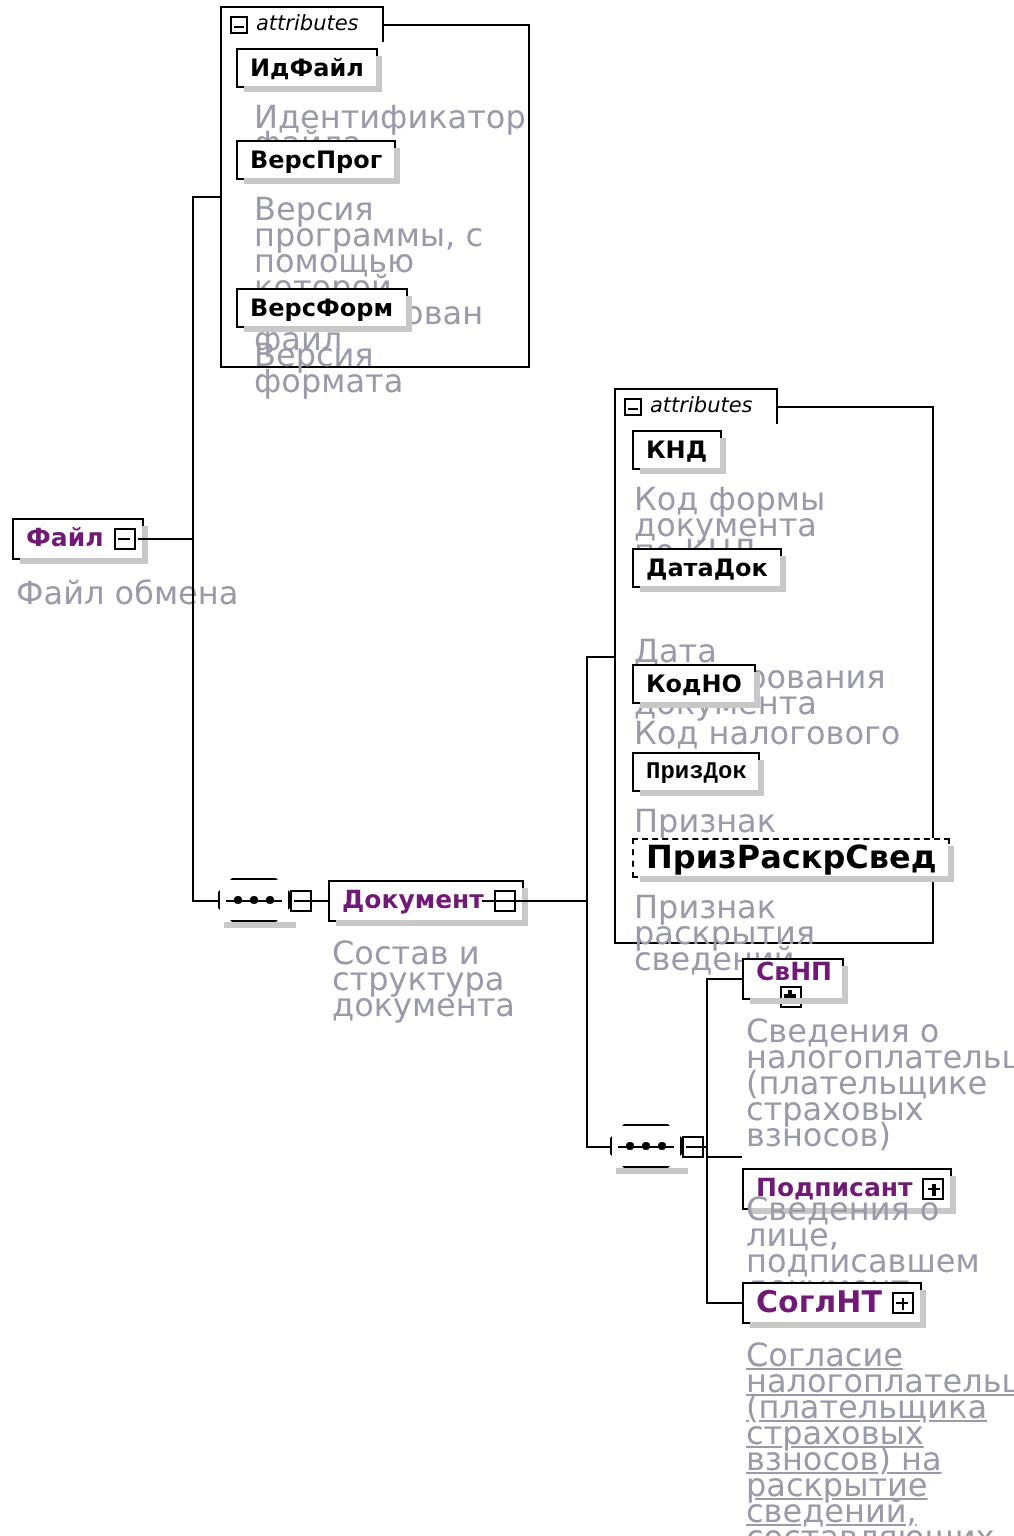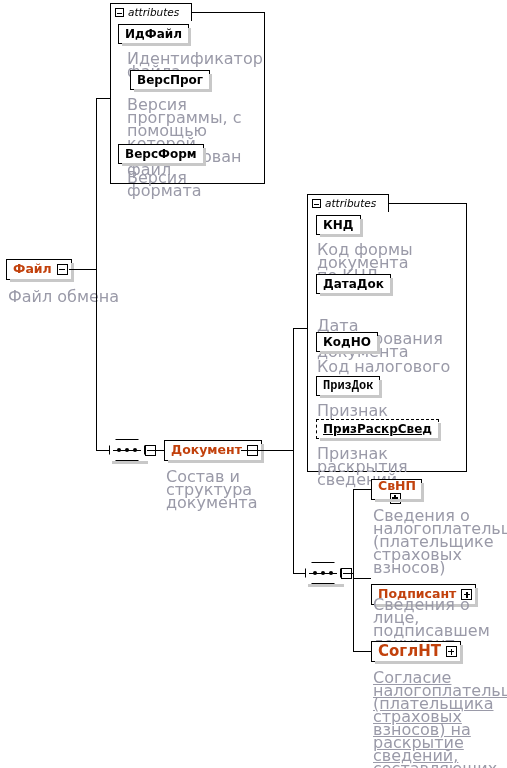--- a/index.html
+++ b/index.html
@@ -12,21 +12,21 @@
 
   
   .ln{position:absolute;background:#000000;}
   .lnh{height:1px;}
   .lnv{width:1px;}
 
   
   .node{
     position:absolute;box-sizing:border-box;
     border:1.5px solid #000000;background:#ffffff;
-    font-weight:bold;color:#c2410c;
+    font-weight:bold;color:#701a75;
     display:flex;align-items:center;
     white-space:nowrap;
   }
   .node .lbl{padding:0 5px 0 6px;line-height:1;}
   .node.shadow::after{
     content:"";position:absolute;left:3px;top:100%;
     width:100%;height:3px;background:#c8c8c8;
   }
   .node.shadow::before{
     content:"";position:absolute;left:100%;top:3px;
@@ -122,21 +122,21 @@
         <i class="h"></i>
       </span>
     <span class="ttl">attributes</span>
   </div>
 
   <div class="attrbox" style="left:118px;top:24px;height:20px;font-size:12px;">
     <span class="lbl">ИдФайл</span>
   </div>
   <div class="doc" style="left:127px;top:52px;width:135px;">Идентификатор файла</div>
 
-  <div class="attrbox" style="left:118px;top:70px;height:20px;font-size:12px;margin-left:12px;">
+  <div class="attrbox" style="left:118px;top:70px;height:20px;font-size:12px;">
     <span class="lbl">ВерсПрог</span>
   </div>
   <div class="doc" style="left:127px;top:98px;width:130px;">Версия программы, с
 помощью которой
 сформирован файл</div>
 
   <div class="attrbox" style="left:118px;top:144px;height:20px;font-size:12px;">
     <span class="lbl">ВерсФорм</span>
   </div>
   <div class="doc" style="left:127px;top:171px;width:135px;">Версия формата</div>
@@ -209,21 +209,21 @@
   <div class="attrbox" style="left:316px;top:332px;height:20px;font-size:12px;">
     <span class="lbl">КодНО</span>
   </div>
   <div class="doc" style="left:317px;top:360px;width:150px;">Код налогового органа</div>
 
   <div class="attrbox" style="left:316px;top:376px;height:20px;font-size:12px;font-family:Liberation Mono, monospace;">
     <span class="lbl">ПризДок</span>
   </div>
   <div class="doc" style="left:317px;top:404px;width:150px;">Признак документа</div>
 
-  <div class="attrbox dashed" style="left:316px;top:419px;height:20px;font-size:12px;text-decoration:underline;">
+  <div class="attrbox dashed" style="left:316px;top:419px;height:20px;font-size:16px;">
     <span class="lbl">ПризРаскрСвед</span>
   </div>
   <div class="doc" style="left:317px;top:447px;width:150px;">Признак раскрытия
 сведений</div>
 
   <div class="seq" style="left:305px;top:562px;">
     <div class="shd"></div>
     <div class="oct"></div>
     <div class="bar"></div>
     <div class="dots">

